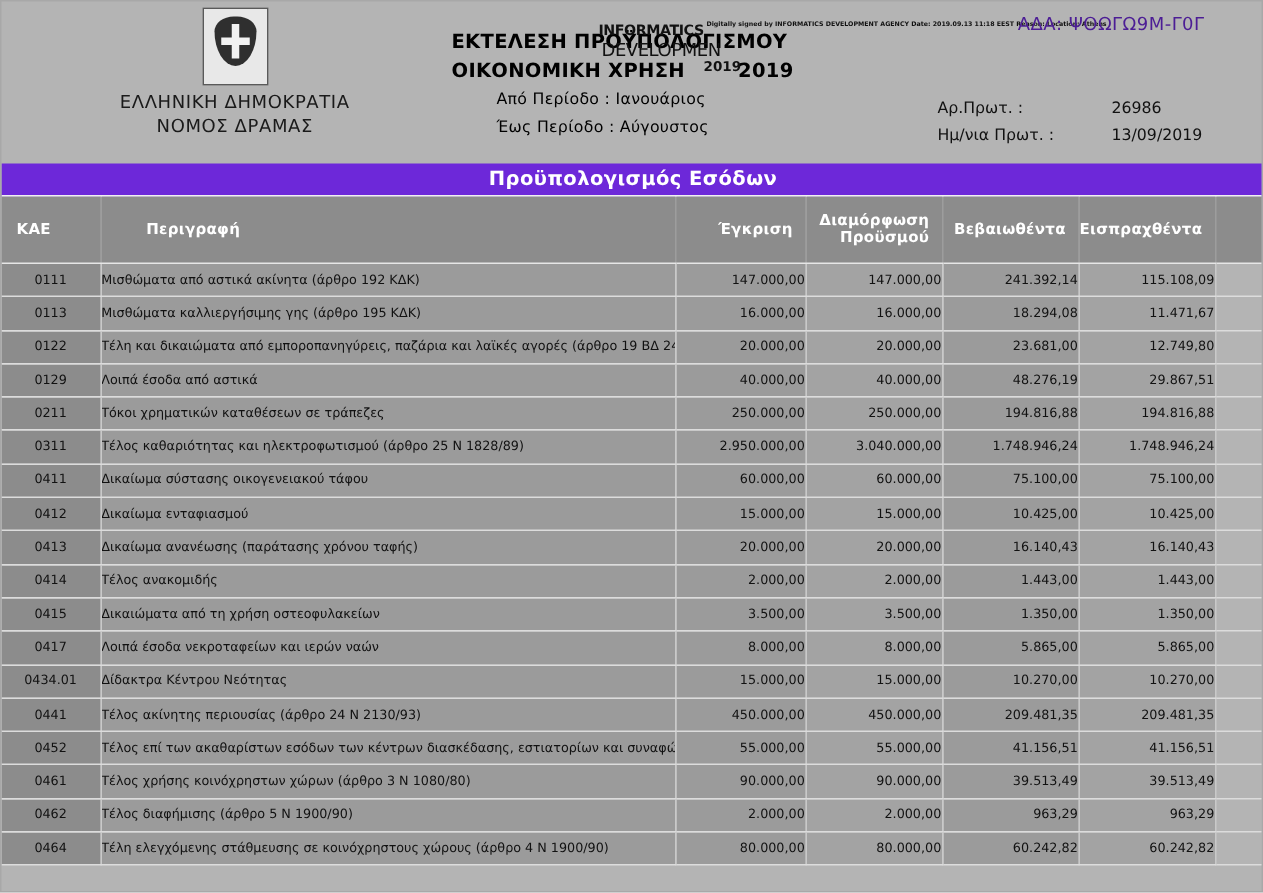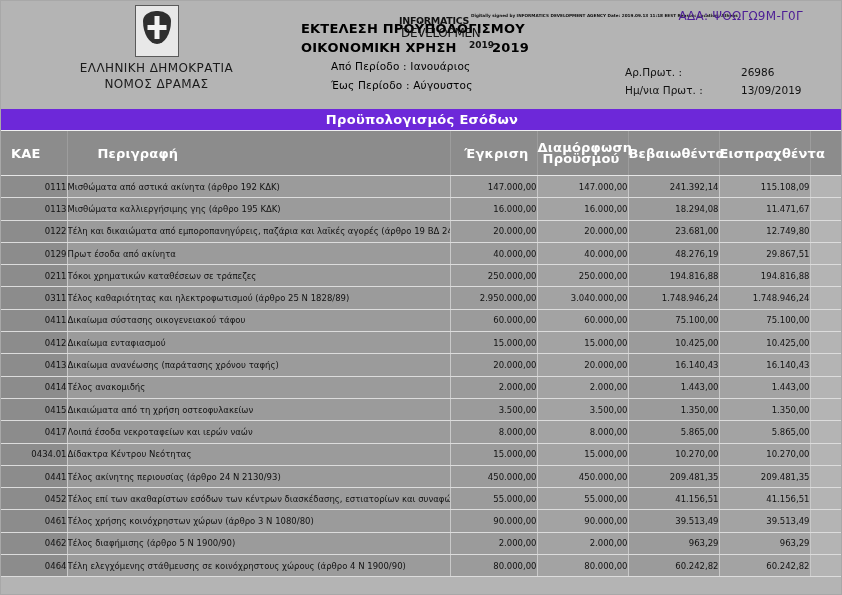--- a/index.html
+++ b/index.html
@@ -195,21 +195,21 @@
     font-size: 13px;
     font-weight: bold;
     text-align: center;
     height: 21px;
     letter-spacing: 0.3px;
     border-bottom: 1px solid #f0f0f0;
   }
   .colhead {
     background: #8c8c8c;
     color: #ffffff;
-    font-size: 13px;
+    font-size: 10px;
     height: 44px;
     vertical-align: middle;
     border-right: 1px solid #9d9d9d;
     border-bottom: 1px solid #e6e6e6;
     letter-spacing: 0.2px;
   }
   .colhead.kae { text-align: left; padding-left: 10px; }
   .colhead.desc { text-align: left; padding-left: 30px; }
   .colhead.num { text-align: right; padding-right: 8px; }
   .colhead.tail { border-right: none; }
@@ -222,21 +222,21 @@
     border-bottom: 1px solid #dcdcdc;
     border-right: 1px solid #c9c9c9;
     overflow: hidden;
     white-space: nowrap;
   }
   td.c-kae {
     background: #8c8c8c;
     color: #101010;
     padding-left: 8px;
     font-size: 9.5px;
-    text-align: right;
+    text-align: center;
   }
   td.c-desc {
     background: #9b9b9b;
     padding-left: 22px;
     padding-right: 2px;
     text-align: left;
     text-overflow: clip;
   }
   td.c-num {
     background: #9b9b9b;
@@ -366,21 +366,21 @@
             <td class="c-kae">0122</td>
             <td class="c-desc">Τέλη και δικαιώματα από εμποροπανηγύρεις, παζάρια και λαϊκές αγορές (άρθρο 19 ΒΔ 24/9-20/10/19</td>
             <td class="c-num">20.000,00</td>
             <td class="c-num alt">20.000,00</td>
             <td class="c-num">23.681,00</td>
             <td class="c-num alt">12.749,80</td>
             <td class="c-tail"></td>
           </tr>
           <tr class="datarow">
             <td class="c-kae">0129</td>
-            <td class="c-desc">Πρωτ έσοδα από ακίνητα</td>
+            <td class="c-desc">Λοιπά έσοδα από αστικά</td>
             <td class="c-num">40.000,00</td>
             <td class="c-num alt">40.000,00</td>
             <td class="c-num">48.276,19</td>
             <td class="c-num alt">29.867,51</td>
             <td class="c-tail"></td>
           </tr>
           <tr class="datarow">
             <td class="c-kae">0211</td>
             <td class="c-desc">Τόκοι χρηματικών καταθέσεων σε τράπεζες</td>
             <td class="c-num">250.000,00</td>

